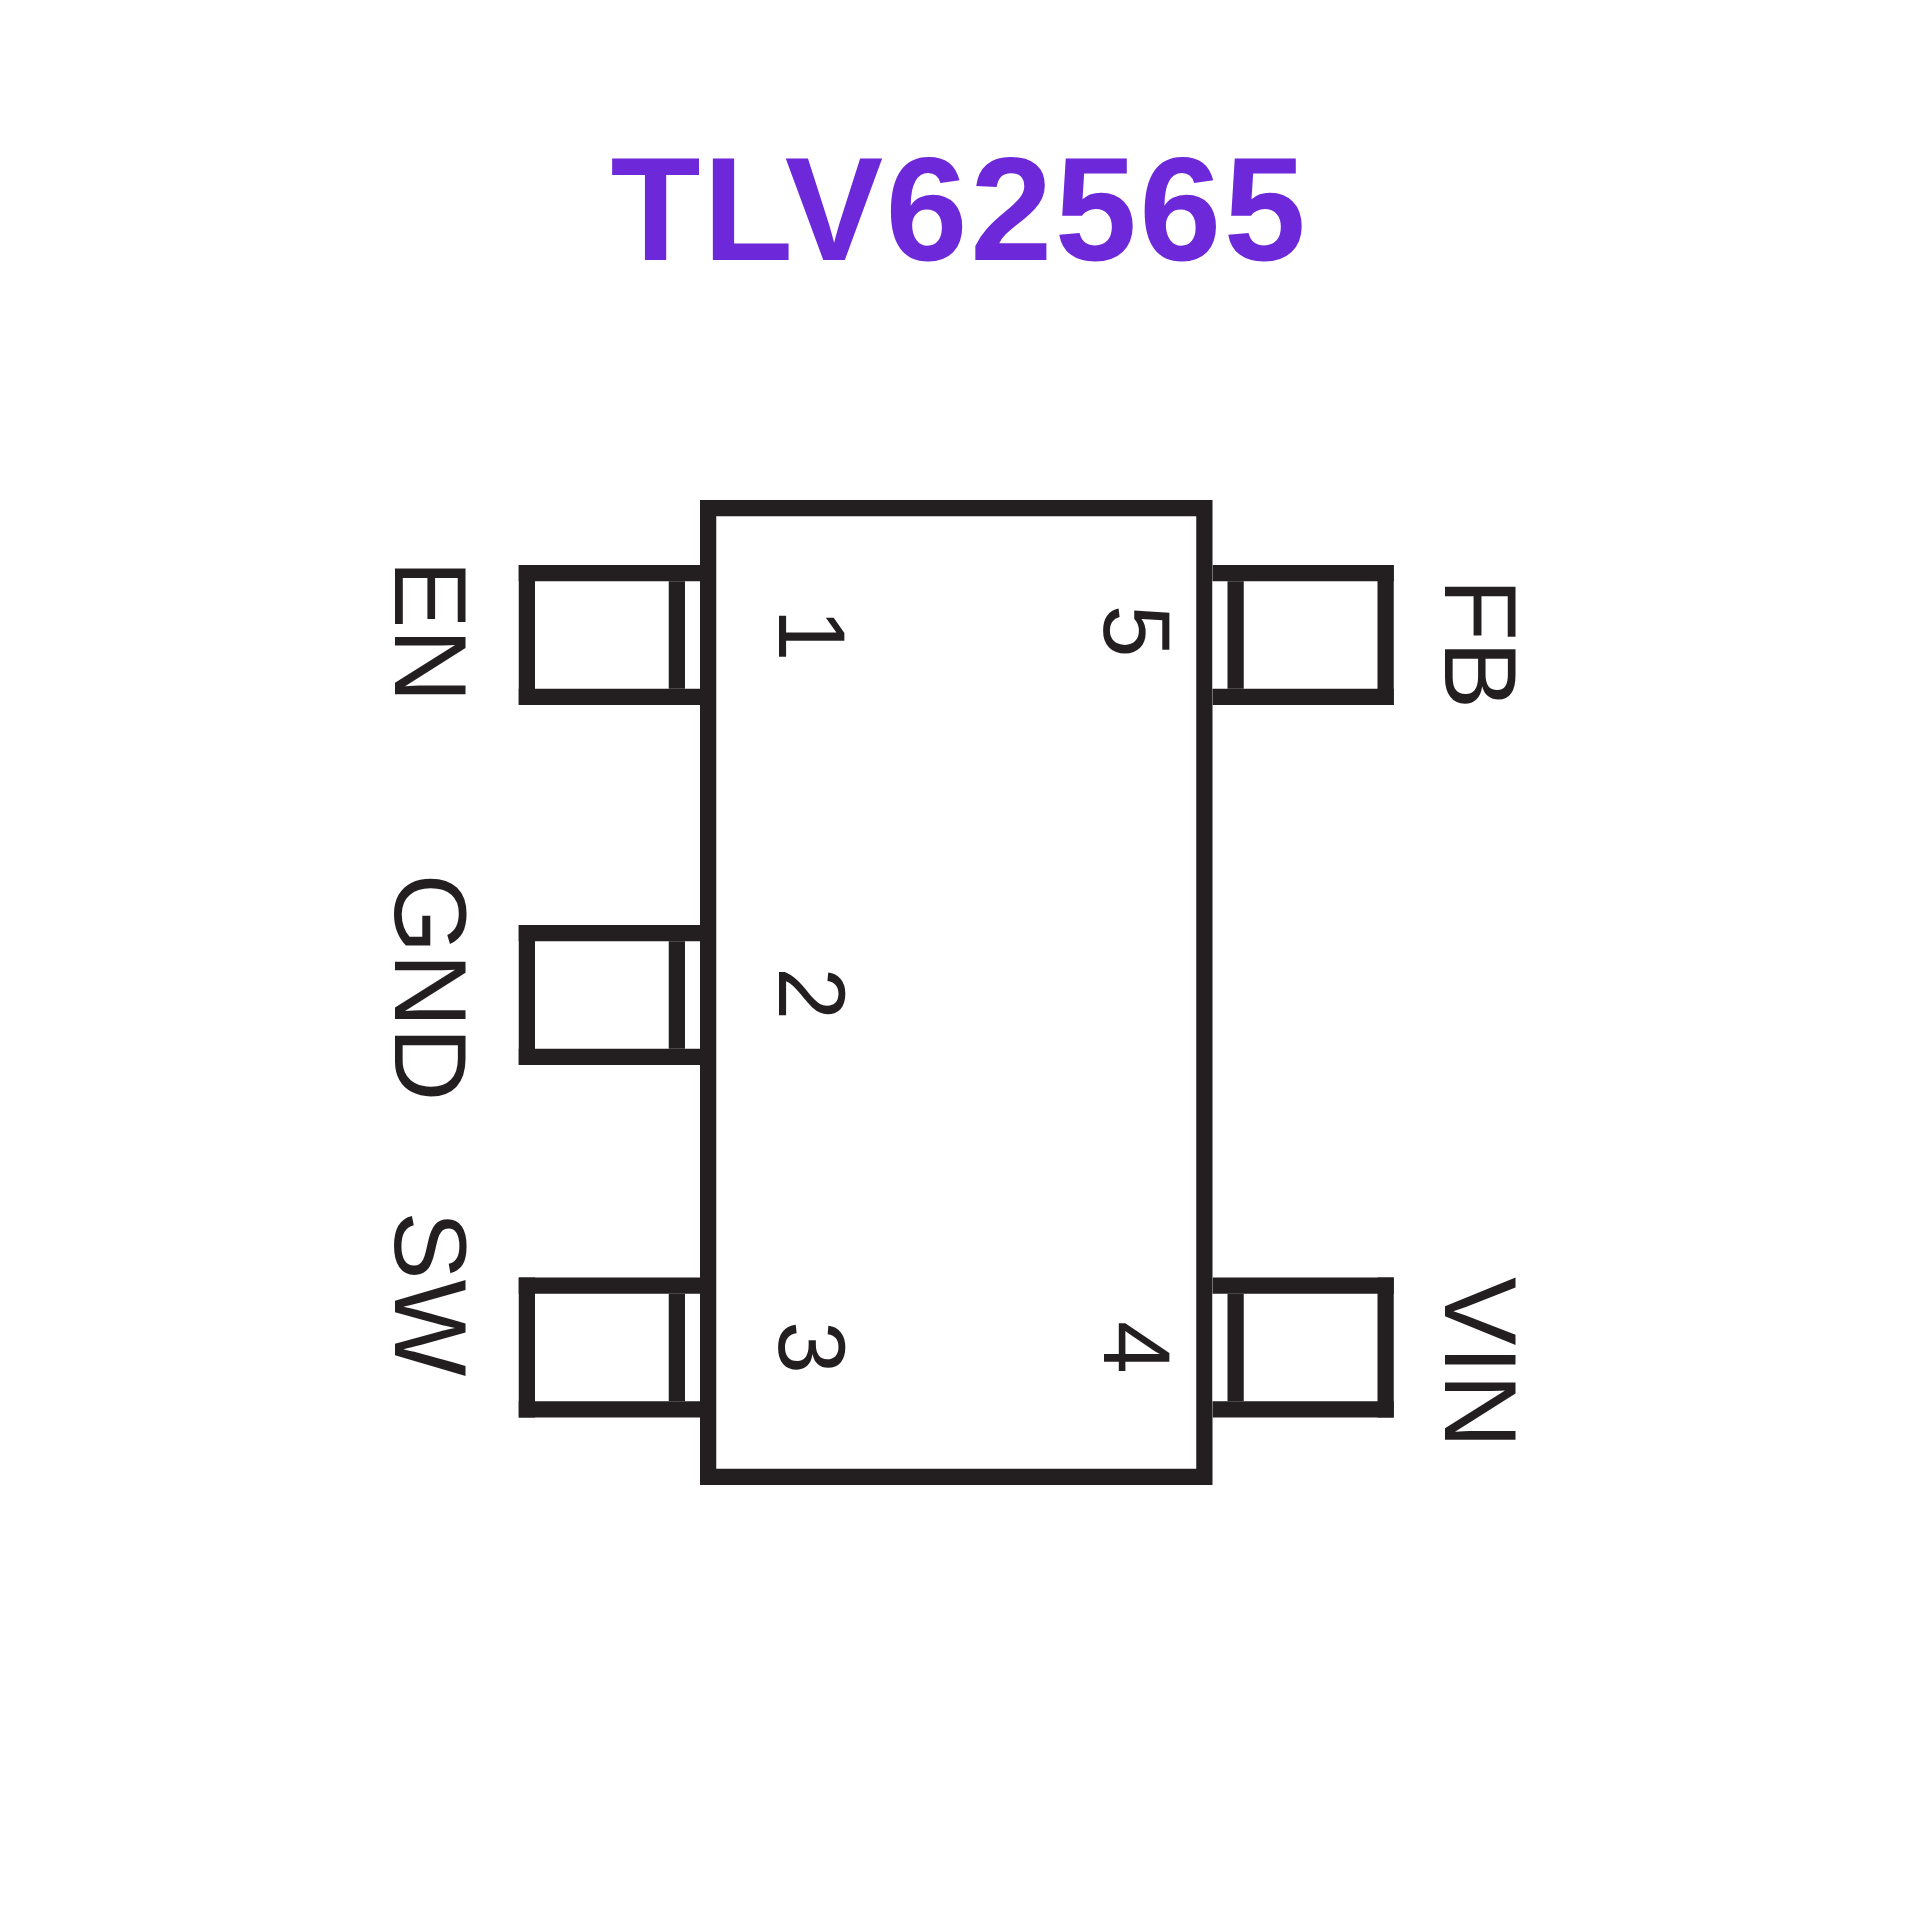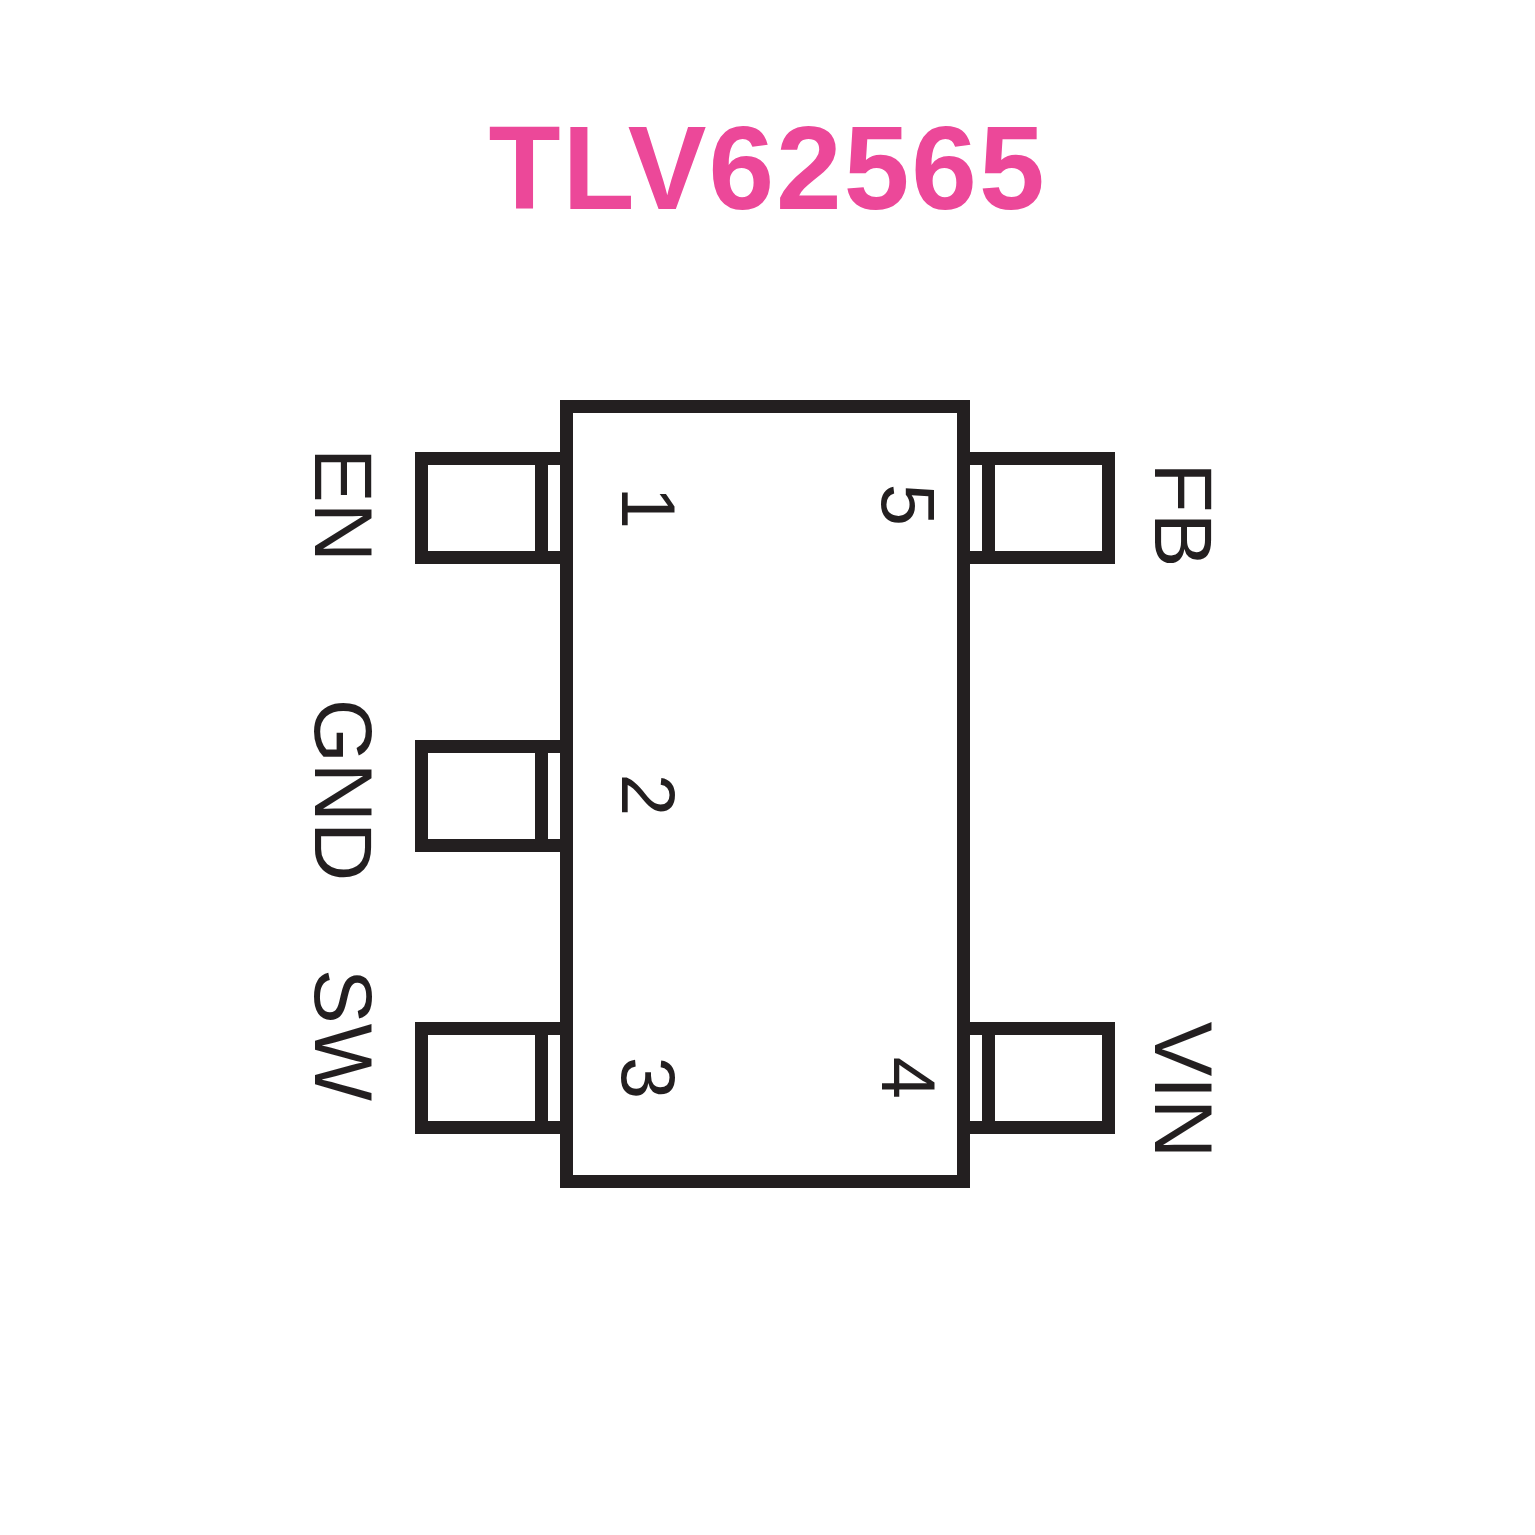--- a/index.html
+++ b/index.html
@@ -16,21 +16,21 @@
   }
   .title {
     position: absolute;
     left: 0;
     top: 100px;
     width: 100%;
     text-align: center;
     font-size: 118px;
     font-weight: 700;
     letter-spacing: 2px;
-    color: #ec4899;
+    color: #6d28d9;
   }
   .ic-body {
     position: absolute;
     left: 560px;
     top: 400px;
     width: 410px;
     height: 788px;
     border: 13px solid #231f20;
     box-sizing: border-box;
     background: #ffffff;

